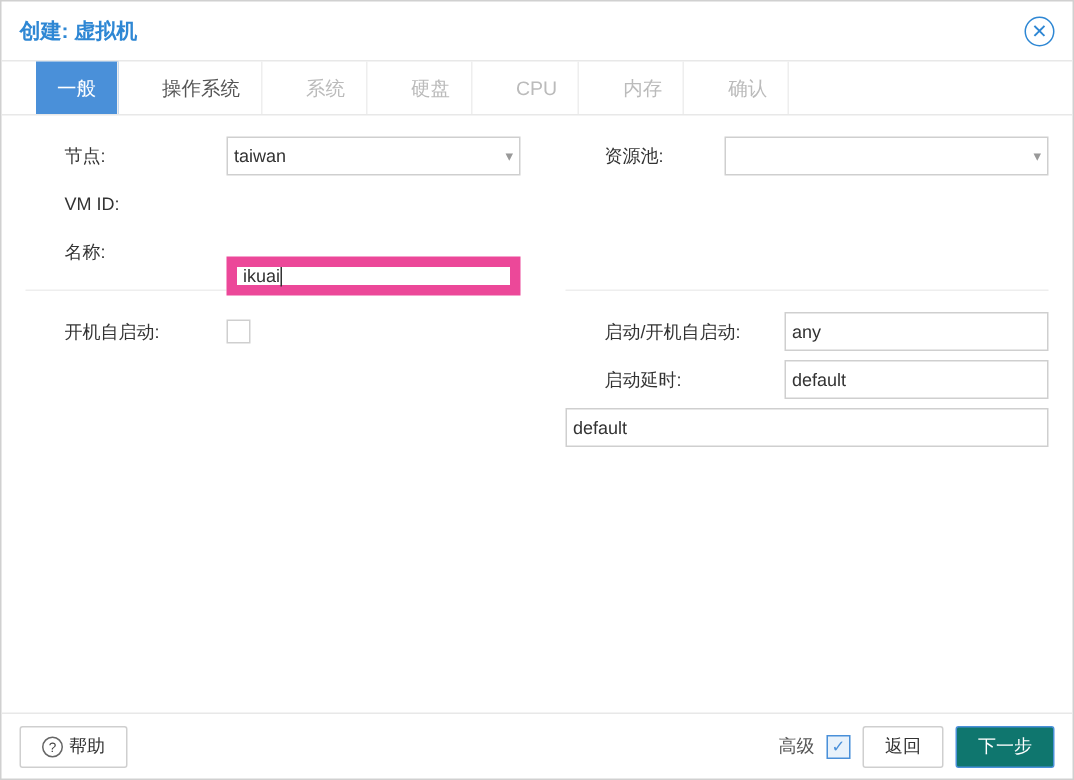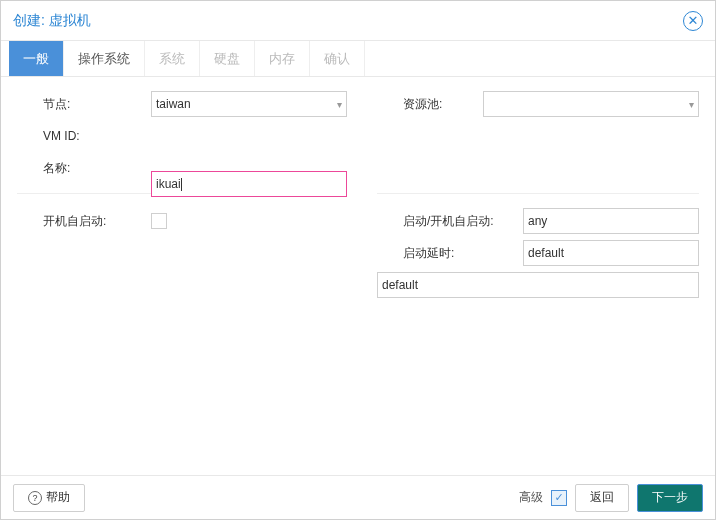--- a/index.html
+++ b/index.html
@@ -1,32 +1,32 @@
 <!DOCTYPE html>
 <html><head>
   <meta charset="utf-8">
   <style>
     * { box-sizing: border-box; margin: 0; padding: 0; font-family: "Helvetica Neue", Arial, "Microsoft YaHei", sans-serif; }
     body { background: #f5f5f5; width: 716px; height: 520px; overflow: hidden; }
     .dialog { width: 716px; height: 520px; background: #fff; border: 1px solid #d0d0d0; display: flex; flex-direction: column; }
     .dialog-header { height: 40px; display: flex; align-items: center; padding: 0 12px; border-bottom: 1px solid #e8e8e8; }
-    .dialog-title { color: #2e87d4; font-size: 14px; font-weight: normal; flex: 1; }
+    .dialog-title { color: #2e87d4; font-size: 14px; font-weight: bold; flex: 1; }
     .close-btn { width: 20px; height: 20px; border: 1.5px solid #2e87d4; border-radius: 50%; display: flex; align-items: center; justify-content: center; color: #2e87d4; cursor: pointer; font-size: 13px; line-height: 1; }
     .tabs { height: 36px; display: flex; align-items: stretch; border-bottom: 1px solid #e8e8e8; padding: 0 8px; }
-    .tab { padding: 0 14px; display: flex; align-items: center; font-size: 13px; color: #555; cursor: pointer; border-right: 1px solid #eee; }
+    .tab { padding: 0 14px; display: flex; align-items: center; font-size: 13px; color: #555; cursor: pointer; border-right: 1px solid #eee; margin-left: 15px; }
     .tab.active { background: #3e8ed0; background: #4a90d9; color: #fff; }
     .tab.disabled { color: #bbb; cursor: default; }
     .content { flex: 1; padding: 12px 16px; display: flex; gap: 30px; font-size: 12px; color: #333; }
     .col-left { width: 330px; }
     .col-right { flex: 1; }
     .form-row { display: flex; align-items: center; height: 30px; margin-bottom: 2px; }
     .form-label { width: 108px; color: #333; font-size: 12px; margin-left: 26px; }
     .form-control { flex: 1; height: 26px; border: 1px solid #cfcfcf; padding: 0 4px; font-size: 12px; background: #fff; display: flex; align-items: center; justify-content: space-between; }
     .form-control.select { cursor: pointer; }
-    .form-control.active { border: 1px solid #ec4899; margin-top: 32px; }
+    .form-control.active { border: 7px solid #ec4899; margin-top: 32px; }
     .spinner-arrows { width: 12px; display: flex; flex-direction: column; align-items: center; color: #999; font-size: 7px; line-height: 1; }
     .chevron { color: #999; font-size: 10px; }
     .divider { height: 1px; background: #eee; margin: 10px 0 12px 0; }
     .checkbox { width: 16px; height: 16px; border: 1px solid #cfcfcf; background: #fff; cursor: pointer; }
     .footer { height: 44px; border-top: 1px solid #e8e8e8; display: flex; align-items: center; padding: 0 12px; gap: 8px; }
     .footer-left { flex: 1; }
     .btn { height: 28px; padding: 0 14px; border: 1px solid #cfcfcf; background: #fff; border-radius: 2px; font-size: 12px; color: #333; cursor: pointer; display: inline-flex; align-items: center; gap: 4px; }
     .btn-primary { background: #0f766e; border-color: #4a90d9; color: #fff; }
     .advanced-label { font-size: 12px; color: #555; }
     .checkbox-checked { width: 16px; height: 16px; border: 1px solid #4a90d9; background: #e8f2fb; display: inline-flex; align-items: center; justify-content: center; color: #4a90d9; font-size: 11px; }
@@ -40,20 +40,21 @@
   <div class="dialog-header">
     <div class="dialog-title">创建: 虚拟机</div>
     <div class="close-btn">✕</div>
   </div>
 
   <div class="tabs">
     <div class="tab active">一般</div>
     <div class="tab">操作系统</div>
     <div class="tab disabled">系统</div>
     <div class="tab disabled">硬盘</div>
+    <div class="tab disabled">CPU</div>
     <div class="tab disabled">内存</div>
     <div class="tab disabled">确认</div>
   </div>
 
   <div class="content">
     <div class="col-left">
       <div class="form-row">
         <div class="form-label">节点:</div>
         <div class="form-control select">
           <span>taiwan</span>

